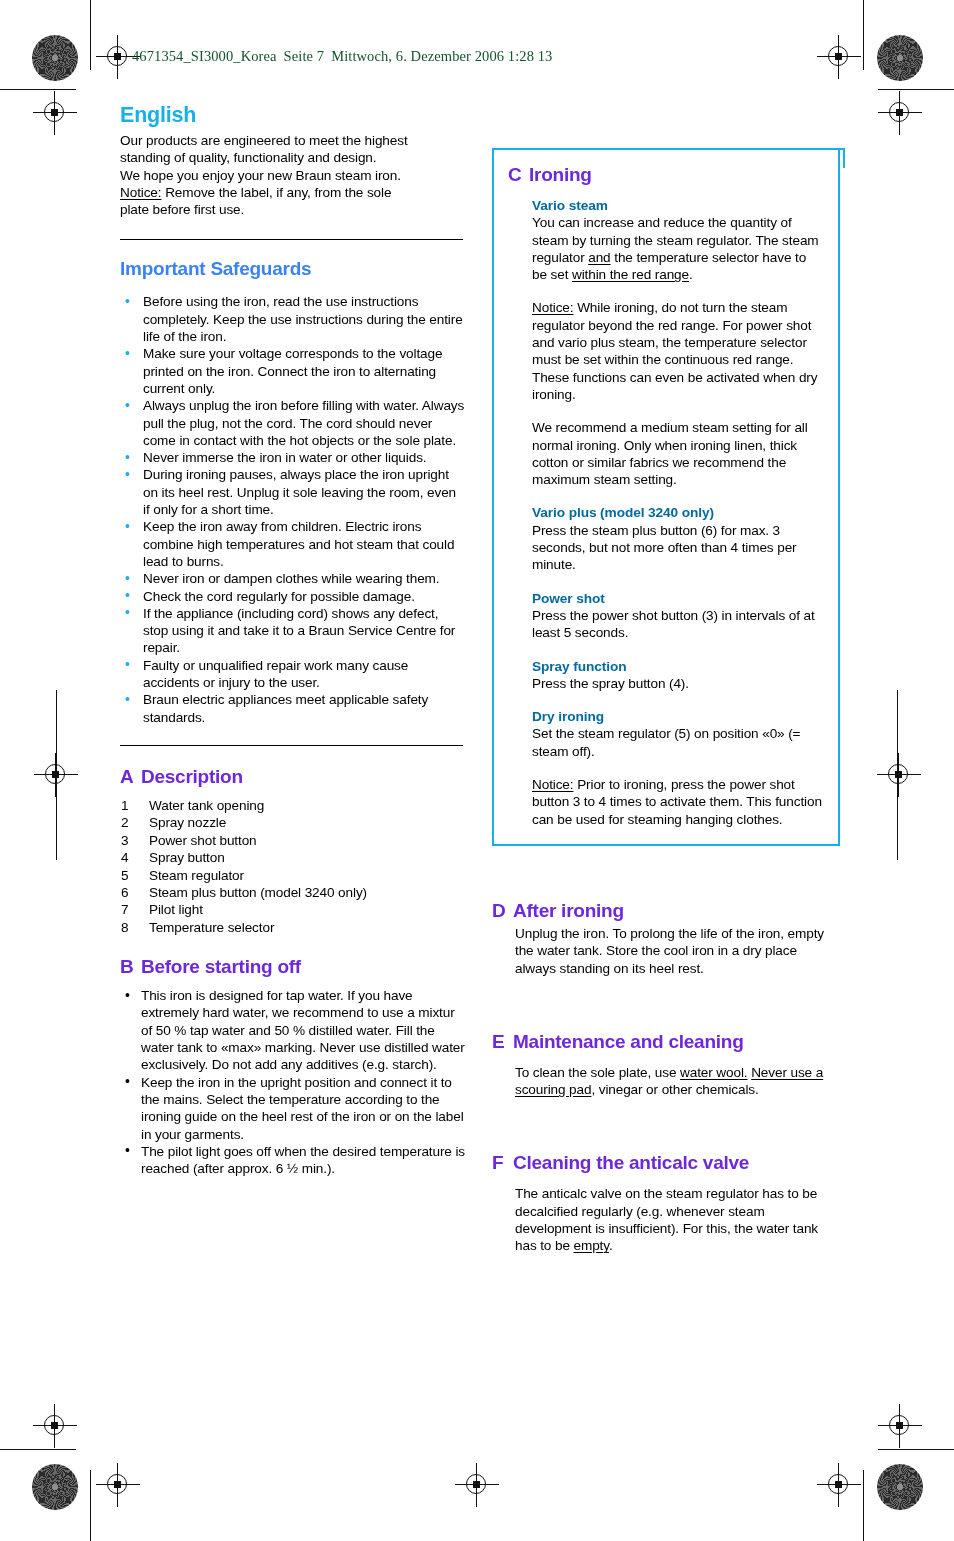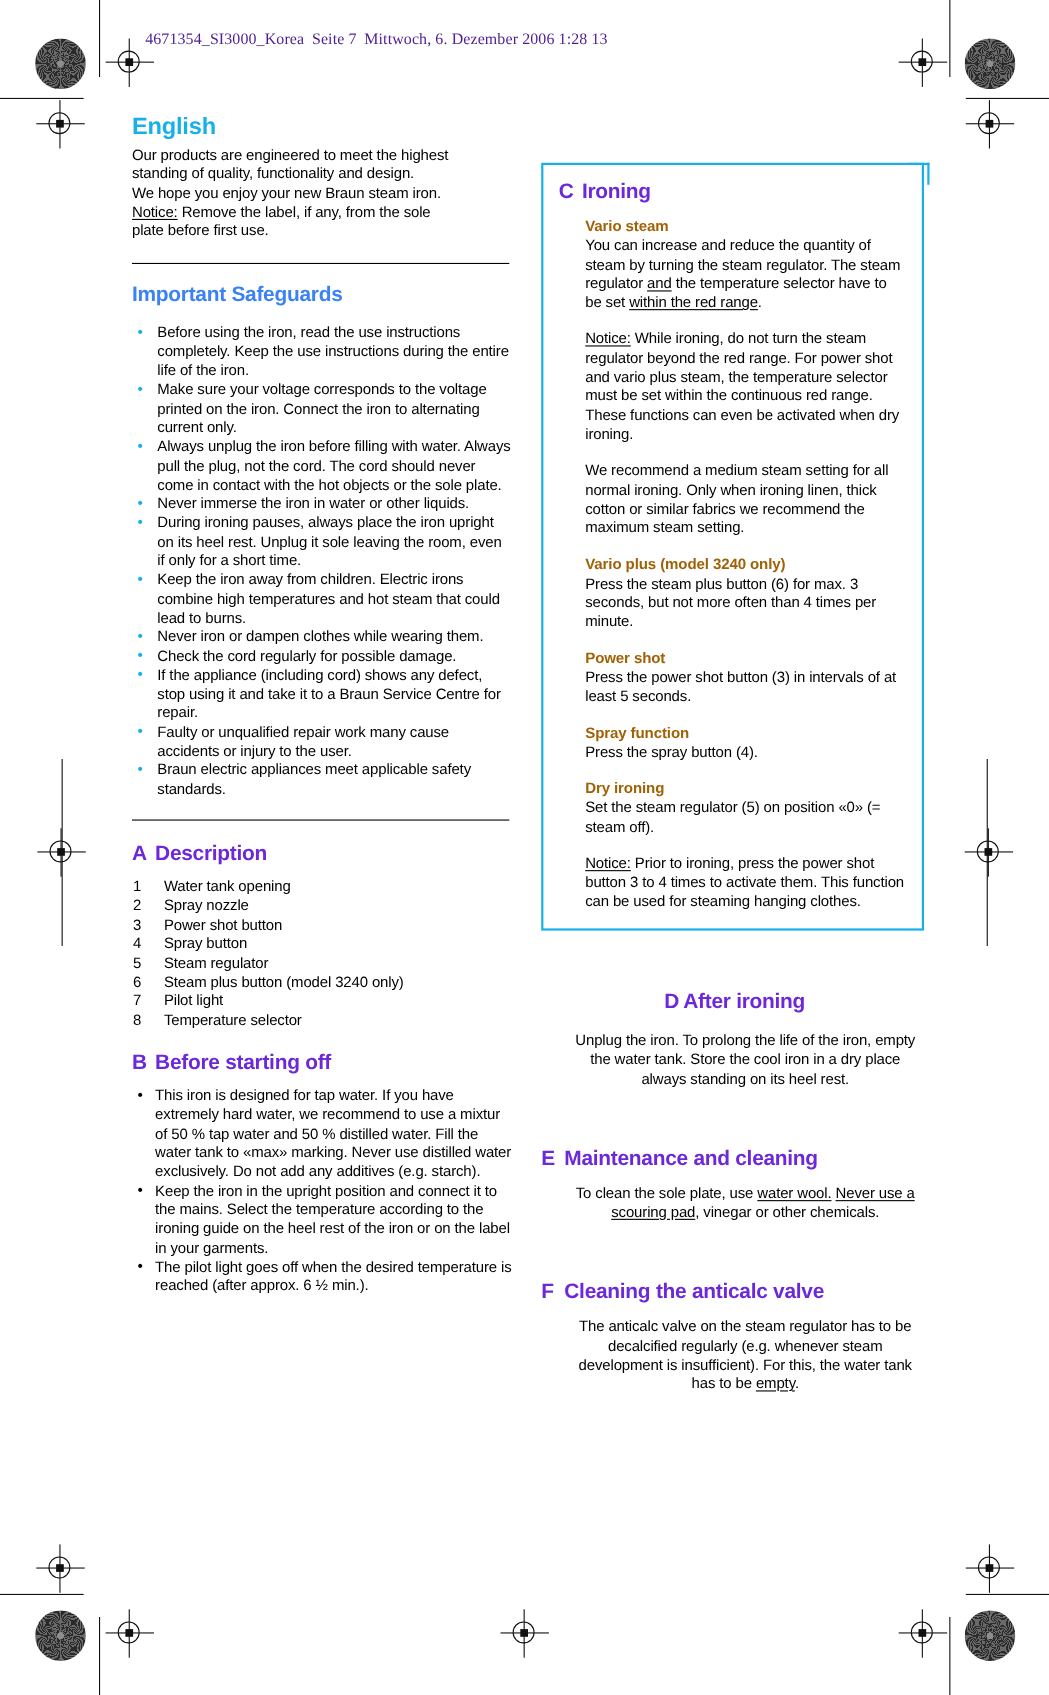--- a/index.html
+++ b/index.html
@@ -84,26 +84,26 @@
     position: absolute;
     border-color: #17b0e8;
     border-style: solid;
     pointer-events: none;
   }
 
   
   .slug {
     position: absolute;
     left: 132px;
-    top: 28px;
+    top: 48px;
     font-family: "Liberation Serif", serif;
     font-size: 14.5px;
     letter-spacing: 0.1px;
     white-space: nowrap;
-    color: #4c1d95;
+    color: #14532d;
   }
   .slug .sp { display: inline-block; width: 7px; }
 
   
   .col {
     position: absolute;
     top: 103px;
   }
   .col-left { left: 120px; width: 345px; }
   .col-right { left: 492px; width: 348px; }
@@ -194,32 +194,32 @@
   
   .boxed {
     border: 2.6px solid #17b0e8;
     box-sizing: border-box;
     padding: 14px 16px 16px 14px;
   }
   .boxed h2.sec-cyan { margin-bottom: 11px; }
   .boxed .inner { padding-left: 24px; }
 
   h3.sub {
-    color: #a16207;
+    color: #0369a1;
     font-size: 13.7px;
     font-weight: bold;
     margin: 0;
     line-height: 17.3px;
     letter-spacing: -0.1px;
   }
 
   .gap { height: 16px; }
   .gap-xl { height: 54px; }
 
-  .indent { padding-left: 23px; text-align: center; }
+  .indent { padding-left: 23px; }
 
   u.u { text-decoration: underline; text-underline-offset: 1.5px; }
 </style>
 </head>
 <body>
 
 <div id="page">
 
   <div class="starburst dense" style="left:32px;top:35px;"></div>
   <div class="reg-mark" style="left:96px;top:35px;">
@@ -415,21 +415,21 @@
         <p class="body">Set the steam regulator (5) on position «0» (= steam off).</p>
 
         <div class="gap"></div>
 
         <p class="body"><u class="u">Notice:</u><span> Prior to ironing, press the power shot button 3 to 4 times to activate them. This function can be used for steaming hanging clothes.</span></p>
       </div>
     </div>
 
     <div class="gap-xl"></div>
 
-    <h2 class="sec-cyan" style="margin-bottom:15px;text-align:center;">
+    <h2 class="sec-cyan" style="margin-bottom:3px;">
       <span class="letter">D</span><span>After ironing</span>
     </h2>
     <p class="body indent">Unplug the iron. To prolong the life of the iron, empty the water tank. Store the cool iron in a dry place always standing on its heel rest.</p>
 
     <div class="gap-xl"></div>
 
     <h2 class="sec-cyan" style="margin-bottom:11px;">
       <span class="letter">E</span><span>Maintenance and cleaning</span>
     </h2>
     <p class="body indent"><span>To clean the sole plate, use </span><u class="u">water wool.</u><span> </span><u class="u">Never use a scouring pad</u><span>, vinegar or other chemicals.</span></p>

